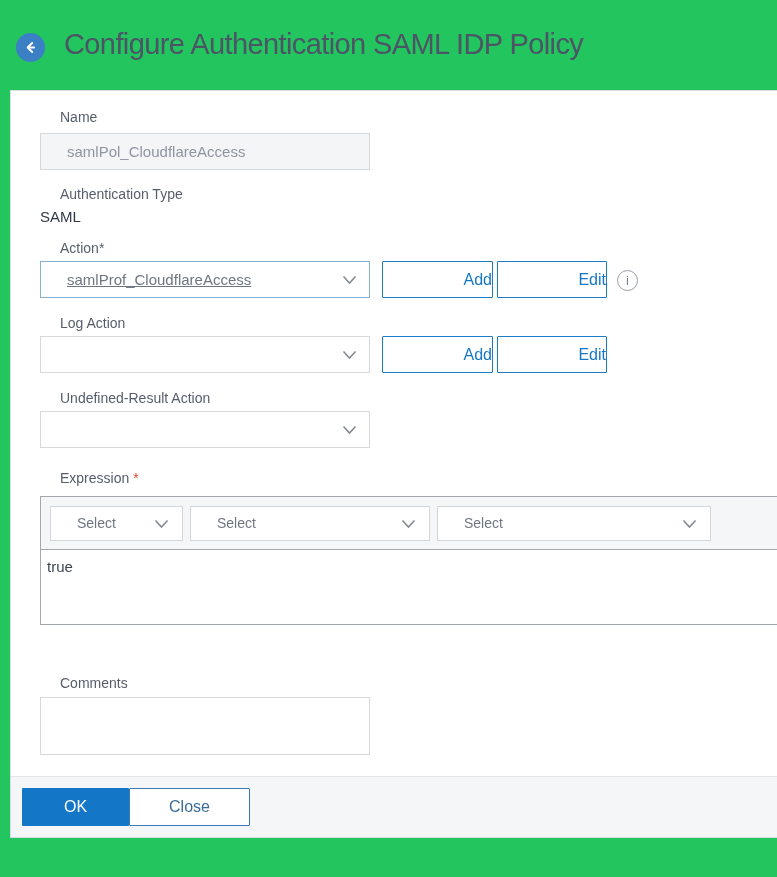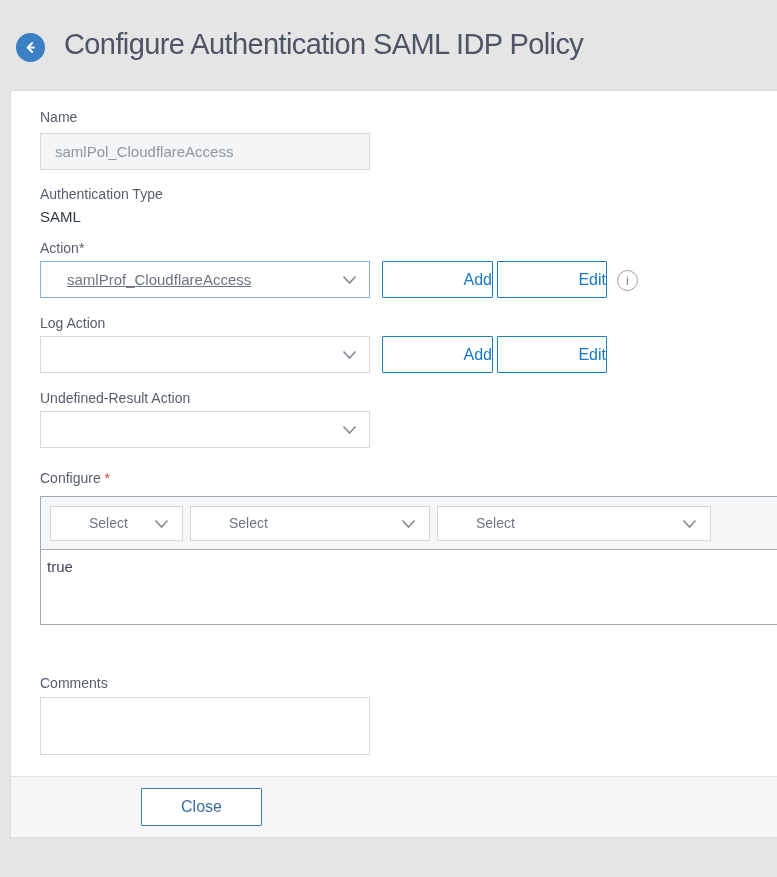--- a/index.html
+++ b/index.html
@@ -3,21 +3,21 @@
 <meta charset="utf-8">
 <style>
   * { box-sizing: border-box; margin: 0; padding: 0; }
   html, body { background: #ffffff; }
   body { font-family: "Liberation Sans", "DejaVu Sans", sans-serif; }
 
   .page {
     position: relative;
     width: 777px;
     height: 877px;
-    background: #e5e5e5;
+    background: #22c55e;
     overflow: hidden;
   }
 
   
   .back-btn {
     position: absolute;
     left: 16px; top: 33px;
     width: 29px; height: 29px;
     border-radius: 50%;
     background: #3b7fc4;
@@ -40,32 +40,33 @@
     width: 940px; height: 748px;
     background: #ffffff;
     border: 1px solid #d9dcde;
   }
 
   .field-label {
     position: absolute;
     font-size: 14px;
     color: #565e6c;
     white-space: nowrap;
+    margin-left: 20px;
   }
   .required-mark { color: #d6492f; }
 
   .text-input {
     position: absolute;
     width: 330px; height: 37px;
     border: 1px solid #d6d9dc;
     background: #f4f5f6;
     font-size: 15px;
     color: #8e95a1;
     line-height: 35px;
-    padding-left: 14px;
+    padding-left: 26px;
     overflow: hidden;
     white-space: nowrap;
   }
 
   .select {
     position: absolute;
     width: 330px; height: 37px;
     border: 1px solid #d6d9dc;
     background: #ffffff;
     font-size: 15px;
@@ -132,21 +133,21 @@
   }
   .expr-select {
     position: absolute;
     top: 9px;
     height: 35px;
     border: 1px solid #d3d6da;
     background: #ffffff;
     font-size: 14px;
     color: #6e7683;
     line-height: 33px;
-    padding-left: 38px;
+    padding-left: 26px;
     cursor: pointer;
   }
   .expr-select .chev {
     position: absolute;
     right: 13px; top: 50%;
     margin-top: -5px;
     line-height: 0;
   }
   .expr-text {
     padding: 8px 6px;
@@ -180,21 +181,21 @@
     color: #ffffff;
     font-size: 16px;
     text-align: center;
     line-height: 38px;
     border: none;
     cursor: pointer;
     border-radius: 1px;
   }
   .btn-close {
     position: absolute;
-    left: 130px; top: 11px;
+    left: 118px; top: 11px;
     width: 121px; height: 38px;
     background: #ffffff;
     border: 1px solid #3d7ab5;
     color: #3a6b99;
     font-size: 16px;
     text-align: center;
     line-height: 36px;
     cursor: pointer;
     border-radius: 1px;
   }
@@ -251,21 +252,21 @@
     <div class="select" style="left:29px; top:320px;">
       <span></span>
       <span class="chev">
         <svg width="15" height="10" viewBox="0 0 15 10">
             <polyline points="1.5,1.5 7.5,8 13.5,1.5" fill="none" stroke="#848a92" stroke-width="1.6"></polyline>
           </svg>
       </span>
     </div>
 
     <div class="field-label" style="left:29px; top:379px;">
-      <span>Configure</span>
+      <span>Expression</span>
       <span class="required-mark">*</span>
     </div>
     <div class="expr-box">
       <div class="expr-toolbar">
         <div class="expr-select" style="left:9px; width:133px;">
           <span>Select</span>
           <span class="chev">
             <svg width="15" height="10" viewBox="0 0 15 10">
                 <polyline points="1.5,1.5 7.5,8 13.5,1.5" fill="none" stroke="#848a92" stroke-width="1.6"></polyline>
               </svg>
@@ -288,17 +289,18 @@
           </span>
         </div>
       </div>
       <div class="expr-text">true</div>
     </div>
 
     <div class="field-label" style="left:29px; top:584px;">Comments</div>
     <div class="textarea" style="left:29px; top:606px;"></div>
 
     <div class="footer">
+      <div class="btn-primary">OK</div>
       <div class="btn-close">Close</div>
     </div>
 
   </div>
 </div>
 
 </body></html>

